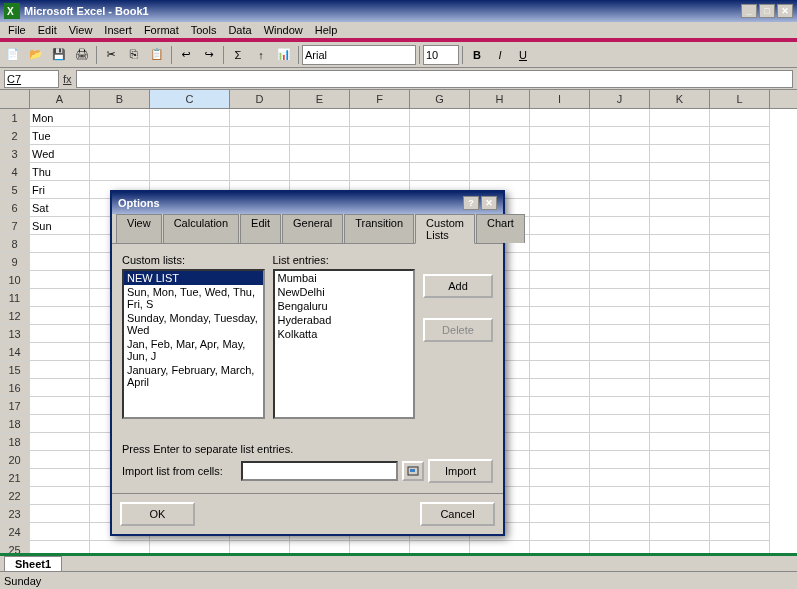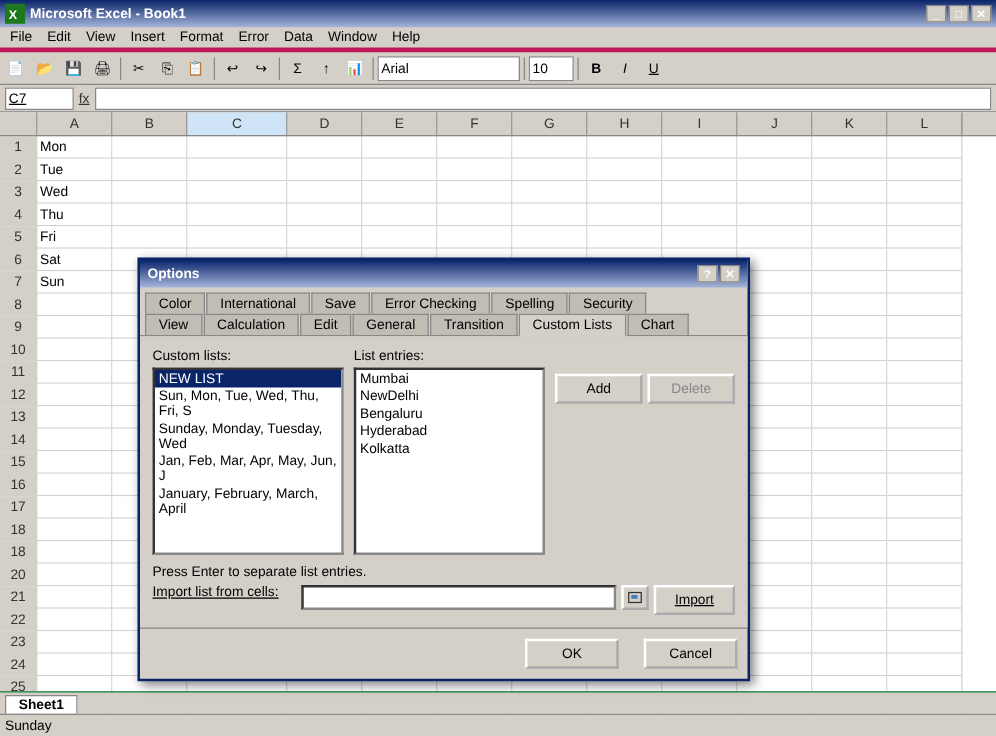--- a/index.html
+++ b/index.html
@@ -214,23 +214,23 @@
     
     .dialog-overlay {
       position: absolute;
       top: 0; left: 0; right: 0; bottom: 0;
       z-index: 100;
     }
 
     
     .dialog {
       position: absolute;
-      top: 116px;
+      top: 100px;
       left: 110px;
-      width: 490px;
+      width: 395px;
       background: #d4d0c8;
       border: 2px solid #0a246a;
       box-shadow: 3px 3px 8px rgba(0,0,0,0.5);
     }
     .dialog-title {
       background: linear-gradient(to bottom, #0a246a, #a6b5da);
       color: white;
       height: 22px;
       display: flex;
       align-items: center;
@@ -283,21 +283,21 @@
     
     .dialog-content {
       padding: 10px;
       background: #d4d0c8;
     }
 
     
     .lists-area {
       display: flex;
       gap: 8px;
-      margin-bottom: 8px;
+      margin-bottom: 24px;
     }
     .list-section {
       display: flex;
       flex-direction: column;
       flex: 1;
     }
     .list-label {
       font-size: 11px;
       margin-bottom: 3px;
     }
@@ -313,22 +313,22 @@
       cursor: pointer;
     }
     .list-box-item.selected {
       background: #0a246a;
       color: white;
     }
 
     
     .right-buttons {
       display: flex;
-      flex-direction: row;
-      gap: 4px;
+      flex-direction: column;
+      gap: 20px;
       padding-top: 20px;
     }
     .dialog-action-btn {
       width: 70px;
       height: 24px;
       background: #d4d0c8;
       border: 2px outset #fff;
       font-size: 11px;
       cursor: pointer;
       text-align: center;
@@ -338,22 +338,22 @@
     
     .import-row {
       margin-top: 6px;
     }
     .import-text {
       font-size: 11px;
       margin-bottom: 4px;
     }
     .import-cell-row {
       display: flex;
+      align-items: center;
       gap: 4px;
-      text-decoration: underline;
     }
     .import-label {
       font-size: 11px;
       width: 115px;
     }
     .import-input {
       flex: 1;
       height: 20px;
       border: 2px inset #888;
       background: white;
@@ -372,21 +372,21 @@
       width: 65px; height: 24px;
       background: #d4d0c8;
       border: 2px outset #fff;
       font-size: 11px;
       cursor: pointer;
     }
 
     
     .dialog-footer {
       display: flex;
-      justify-content: flex-end;
+      justify-content: space-between;
       gap: 20px;
       padding: 8px;
       border-top: 1px solid #888;
     }
     .footer-btn {
       width: 75px; height: 24px;
       background: #d4d0c8;
       border: 2px outset #fff;
       font-size: 11px;
       cursor: pointer;
@@ -408,21 +408,21 @@
 
     .sheet-tabs {
       position: absolute;
       bottom: 18px;
       left: 0; right: 0;
       height: 18px;
       background: #d4d0c8;
       display: flex;
       align-items: flex-end;
       padding: 0 4px;
-      border-top: 1px solid #15803d;
+      border-top: 3px solid #15803d;
     }
     .sheet-tab {
       padding: 1px 10px;
       border: 1px solid #888;
       border-bottom: none;
       background: #c0bdb5;
       font-size: 11px;
       cursor: pointer;
       margin-right: 2px;
     }
@@ -448,21 +448,21 @@
     <div class="title-btn">✕</div>
   </div>
 </div>
 
 <div class="menu-bar">
   <span class="menu-item">File</span>
   <span class="menu-item">Edit</span>
   <span class="menu-item">View</span>
   <span class="menu-item">Insert</span>
   <span class="menu-item">Format</span>
-  <span class="menu-item">Error</span>
+  <span class="menu-item">Tools</span>
   <span class="menu-item">Data</span>
   <span class="menu-item">Window</span>
   <span class="menu-item">Help</span>
 </div>
 
 <div class="toolbar">
   <button class="toolbar-btn">📄</button>
   <button class="toolbar-btn">📂</button>
   <button class="toolbar-btn">💾</button>
   <button class="toolbar-btn">🖨</button>
@@ -923,28 +923,20 @@
     <div class="dialog">
 
       <div class="dialog-title">
         <span>Options</span>
         <div class="dialog-title-buttons">
           <div class="dialog-btn">?</div>
           <div class="dialog-btn">✕</div>
         </div>
       </div>
 
-      <div class="tabs-row">
-        <div class="tab">Color</div>
-        <div class="tab">International</div>
-        <div class="tab">Save</div>
-        <div class="tab">Error Checking</div>
-        <div class="tab">Spelling</div>
-        <div class="tab">Security</div>
-      </div>
       <div class="tabs-row2">
         <div class="tab">View</div>
         <div class="tab">Calculation</div>
         <div class="tab">Edit</div>
         <div class="tab">General</div>
         <div class="tab">Transition</div>
         <div class="tab active">Custom Lists</div>
         <div class="tab">Chart</div>
       </div>
 

